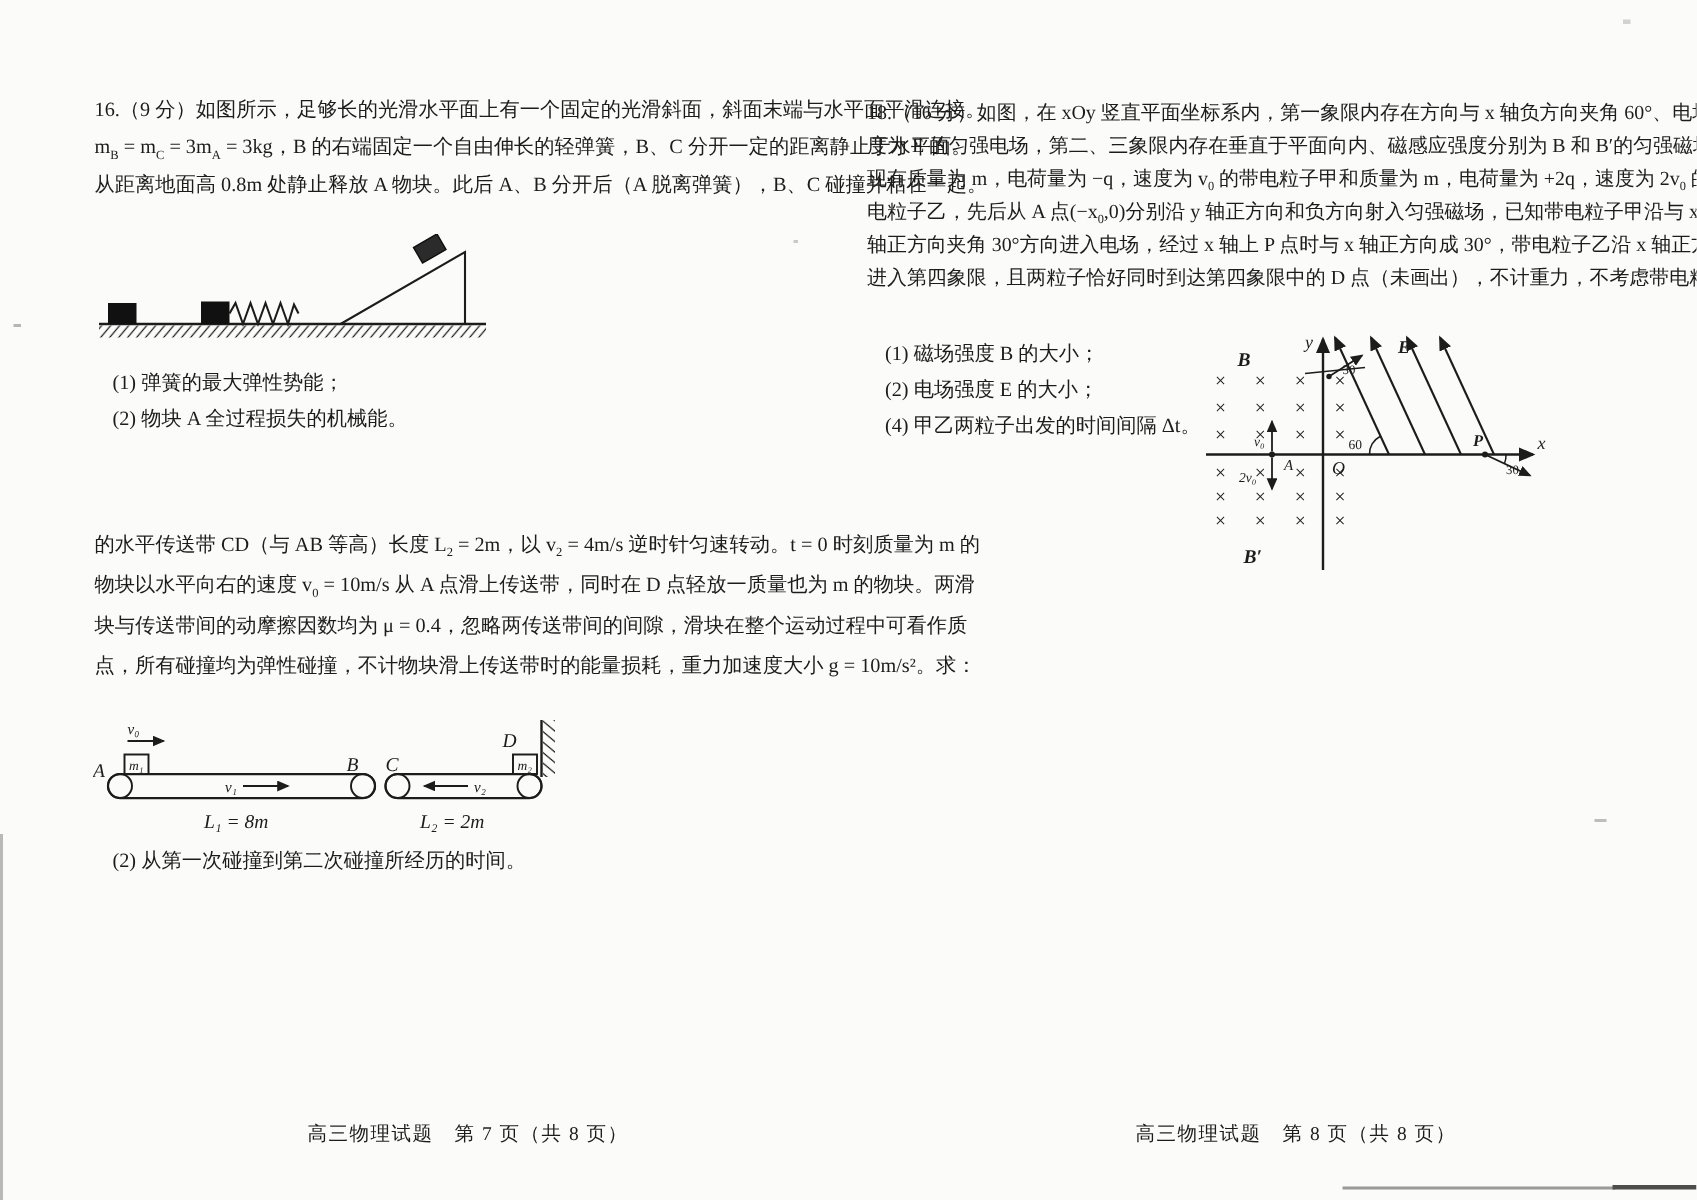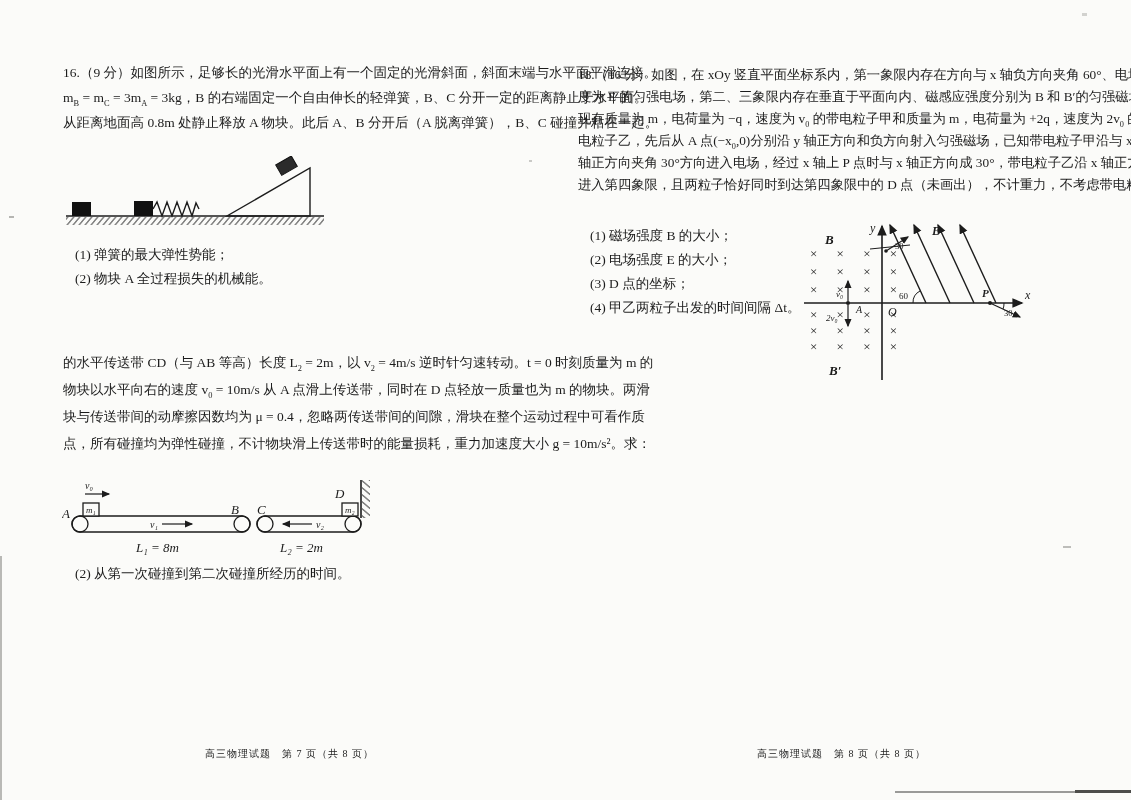--- a/index.html
+++ b/index.html
@@ -11,21 +11,21 @@
   .textblock { position:absolute; }
   .line { white-space:nowrap; }
   sub { font-size:0.62em; line-height:0; }
   .q-body { font-size:13.5px; }
   #q16 { left:63px; top:60px; width:506px; line-height:25px; }
   #q16-subs { left:75px; top:231px; line-height:24px; font-size:13.5px;margin-top:12px; }
   #q17 { left:63px; top:349px; width:506px; line-height:27px; }
   #q17-subs { left:75px; top:560px; line-height:27px; font-size:13.5px; }
   #q18 { left:578px; top:64px; width:502px; line-height:22px; font-size:13.3px; }
   #q18-subs { left:590px; top:224px; line-height:24px; font-size:13.5px; }
-  .footer { position:absolute; top:747px; font-size:10px; letter-spacing:1px; }
+  .footer { position:absolute; top:747px; font-size:13px; letter-spacing:1px; }
   #footer-left { left:205px; }
   #footer-right { left:757px; }
   .fig { position:absolute; }
   #fig16 { left:62px; top:156px; }
   #fig17 { left:62px; top:478px; }
   #fig18 { left:798px; top:218px; }
   svg text { fill:#1c1c1c; }
   .mlabel { font-style:italic; }
   
   .artifact { position:absolute; }
@@ -124,21 +124,20 @@
   <div class="line">度为 E 的匀强电场，第二、三象限内存在垂直于平面向内、磁感应强度分别为 B 和 B′的匀强磁场。</div>
   <div class="line">现有质量为 m，电荷量为 −q，速度为 v<sub>0</sub> 的带电粒子甲和质量为 m，电荷量为 +2q，速度为 2v<sub>0</sub> 的带</div>
   <div class="line">电粒子乙，先后从 A 点(−x<sub>0</sub>,0)分别沿 y 轴正方向和负方向射入匀强磁场，已知带电粒子甲沿与 x</div>
   <div class="line">轴正方向夹角 30°方向进入电场，经过 x 轴上 P 点时与 x 轴正方向成 30°，带电粒子乙沿 x 轴正方向</div>
   <div class="line">进入第四象限，且两粒子恰好同时到达第四象限中的 D 点（未画出），不计重力，不考虑带电粒子间</div>
 </div>
 
 <div id="q18-subs" class="textblock">
   <div class="line">(1) 磁场强度 B 的大小；</div>
   <div class="line">(2) 电场强度 E 的大小；</div>
-  <div class="line">(3) D 点的坐标；</div>
   <div class="line">(4) 甲乙两粒子出发的时间间隔 Δt。</div>
 </div>
 
 <svg id="fig18" class="fig" width="240" height="168" viewBox="0 0 240 168">
   <defs>
     <marker id="ar18" markerWidth="8" markerHeight="8" refX="6" refY="3" orient="auto">
       <path d="M0,0 L7,3 L0,6 Z" fill="#1c1c1c"></path>
     </marker>
   </defs>
 

